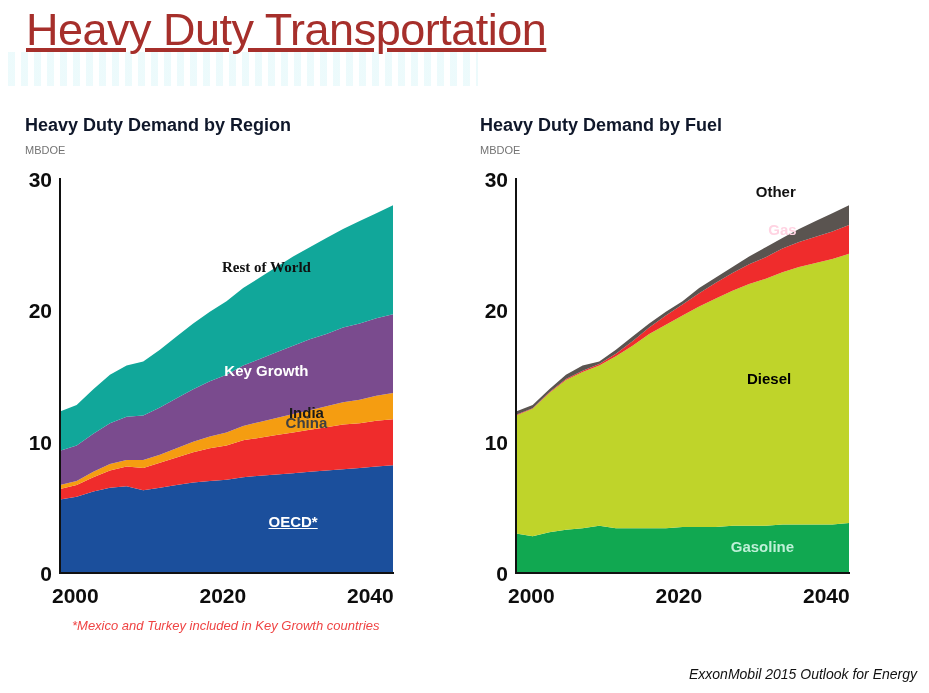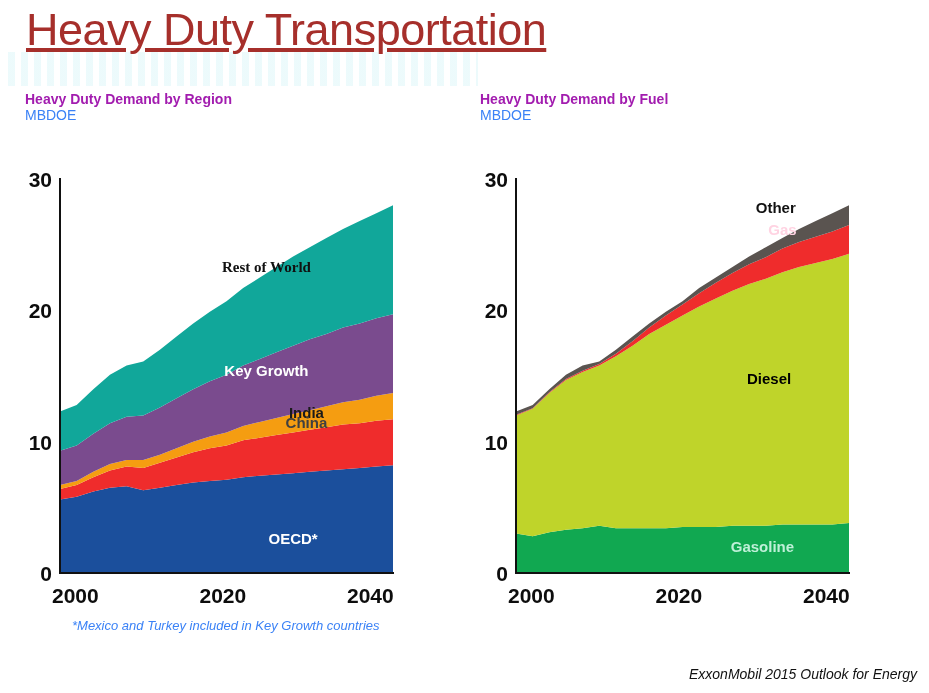--- a/index.html
+++ b/index.html
@@ -34,26 +34,26 @@
     background:
       repeating-linear-gradient(90deg,
         rgba(120,220,230,.85) 0px, rgba(120,220,230,.85) 7px,
         rgba(255,255,255,0) 7px, rgba(255,255,255,0) 13px);
     pointer-events:none;
   }
 
   
   .panel-head{position:absolute;}
   .panel-head .ph-title{
-    font-size:14px;font-weight:bold;color:#a21caf;
-    white-space:nowrap;line-height:1;
+    font-size:18px;font-weight:bold;color:#0f172a;
+    white-space:nowrap;line-height:1;margin-top:24px;
   }
   .panel-head .ph-units{
-    font-size:14px;font-weight:400;color:#3b82f6;
-    margin-top:2px;line-height:1;
+    font-size:11px;font-weight:400;color:#737373;
+    margin-top:11px;line-height:1;
   }
   #head-left{left:25px; top:92px;}
   #head-right{left:480px; top:92px;}
 
   
   .chart{position:absolute;}
   #chart-left{left:0px;  top:165px; width:440px; height:410px;}
   #chart-right{left:456px; top:165px; width:440px; height:410px;}
 
   .plot{
@@ -89,21 +89,21 @@
   .series-label{
     position:absolute;
     font-size:15px;font-weight:bold;
     white-space:nowrap;line-height:1;
     pointer-events:none;
   }
 
   
   .footnote{
     position:absolute;left:72px;top:618px;
-    font-size:13px;font-style:italic;color:#3b82f6;
+    font-size:13px;font-style:italic;color:#ef4444;
     white-space:nowrap;
   }
   .logo{
     position:absolute;left:22px;top:644px;
     font-size:24px;font-weight:bold;color:#d6181f;
     letter-spacing:-0.7px;line-height:1;
     white-space:nowrap;
   }
   .logo .xbar{
     position:absolute;left:26px;top:14px;
@@ -156,21 +156,21 @@
     <div id="xticks-region">
         <div class="xtick" style="top: 420px; left: 52px;">2000</div>
         <div class="xtick" style="top: 420px; left: 199.5px;">2020</div>
         <div class="xtick" style="top: 420px; left: 347px;">2040</div>
       </div>
     <div id="labels-region">
         <div class="series-label" style="color: rgb(17, 17, 17); left: 266.46px; top: 95.3067px; transform: translateX(-50%); font-family: Liberation Serif, serif;">Rest of World</div>
         <div class="series-label" style="color: rgb(255, 255, 255); left: 266.46px; top: 197.747px; transform: translateX(-50%);">Key Growth</div>
         <div class="series-label" style="color: rgb(26, 26, 26); left: 306.42px; top: 239.773px; transform: translateX(-50%);">India</div>
         <div class="series-label" style="color: #404040; left: 306.42px; top: 250px; transform: translateX(-50%);">China</div>
-        <div class="series-label" style="color: rgb(255, 255, 255); left: 293.1px; top: 366px; transform: translateX(-50%);">OECD*</div>
+        <div class="series-label" style="color: rgb(255, 255, 255); left: 293.1px; top: 349px; transform: translateX(-50%); text-decoration: underline;">OECD*</div>
       </div>
   </div>
 
   <div class="chart" id="chart-right">
     <div class="plot">
       <svg class="areas" id="svg-fuel" viewBox="0 0 333 394" preserveAspectRatio="none">
           <path d="M 0.00 394.00 L 0.00 354.60 L 16.65 357.23 L 33.30 353.29 L 49.95 350.66 L 66.60 349.35 L 83.25 346.72 L 99.90 349.35 L 116.55 349.35 L 133.20 349.35 L 149.85 349.35 L 166.50 348.03 L 183.15 348.03 L 199.80 348.03 L 216.45 346.72 L 233.10 346.72 L 249.75 346.72 L 266.40 345.41 L 283.05 345.41 L 299.70 345.41 L 316.35 345.41 L 333.00 344.09 L 333.00 394.00 L 316.35 394.00 L 299.70 394.00 L 283.05 394.00 L 266.40 394.00 L 249.75 394.00 L 233.10 394.00 L 216.45 394.00 L 199.80 394.00 L 183.15 394.00 L 166.50 394.00 L 149.85 394.00 L 133.20 394.00 L 116.55 394.00 L 99.90 394.00 L 83.25 394.00 L 66.60 394.00 L 49.95 394.00 L 33.30 394.00 L 16.65 394.00 L 0.00 394.00 Z" fill="#11a851"></path>
           <path d="M 0.00 354.60 L 0.00 236.40 L 16.65 229.83 L 33.30 214.07 L 49.95 200.94 L 66.60 193.06 L 83.25 186.49 L 99.90 177.30 L 116.55 166.79 L 133.20 154.97 L 149.85 145.78 L 166.50 136.59 L 183.15 127.39 L 199.80 119.51 L 216.45 111.63 L 233.10 105.07 L 249.75 99.81 L 266.40 93.25 L 283.05 87.99 L 299.70 84.05 L 316.35 80.11 L 333.00 74.86 L 333.00 344.09 L 316.35 345.41 L 299.70 345.41 L 283.05 345.41 L 266.40 345.41 L 249.75 346.72 L 233.10 346.72 L 216.45 346.72 L 199.80 348.03 L 183.15 348.03 L 166.50 348.03 L 149.85 349.35 L 133.20 349.35 L 116.55 349.35 L 99.90 349.35 L 83.25 346.72 L 66.60 349.35 L 49.95 350.66 L 33.30 353.29 L 16.65 357.23 L 0.00 354.60 Z" fill="#bfd42a"></path>
           <path d="M 0.00 236.40 L 0.00 235.74 L 16.65 229.18 L 33.30 213.29 L 49.95 199.89 L 66.60 191.75 L 83.25 184.92 L 99.90 174.67 L 116.55 162.20 L 133.20 148.41 L 149.85 136.59 L 166.50 125.42 L 183.15 114.26 L 199.80 103.75 L 216.45 93.90 L 233.10 85.37 L 249.75 78.14 L 266.40 69.61 L 283.05 63.04 L 299.70 57.79 L 316.35 52.53 L 333.00 45.97 L 333.00 74.86 L 316.35 80.11 L 299.70 84.05 L 283.05 87.99 L 266.40 93.25 L 249.75 99.81 L 233.10 105.07 L 216.45 111.63 L 199.80 119.51 L 183.15 127.39 L 166.50 136.59 L 149.85 145.78 L 133.20 154.97 L 116.55 166.79 L 99.90 177.30 L 83.25 186.49 L 66.60 193.06 L 49.95 200.94 L 33.30 214.07 L 16.65 229.83 L 0.00 236.40 Z" fill="#ef2c2c"></path>
           <path d="M 0.00 235.74 L 0.00 232.46 L 16.65 225.89 L 33.30 210.13 L 49.95 195.69 L 66.60 186.49 L 83.25 182.55 L 99.90 170.73 L 116.55 157.60 L 133.20 144.47 L 149.85 132.65 L 166.50 122.14 L 183.15 109.01 L 199.80 98.50 L 216.45 87.99 L 233.10 77.49 L 249.75 68.29 L 266.40 59.10 L 283.05 49.91 L 299.70 42.03 L 316.35 34.15 L 333.00 26.27 L 333.00 45.97 L 316.35 52.53 L 299.70 57.79 L 283.05 63.04 L 266.40 69.61 L 249.75 78.14 L 233.10 85.37 L 216.45 93.90 L 199.80 103.75 L 183.15 114.26 L 166.50 125.42 L 149.85 136.59 L 133.20 148.41 L 116.55 162.20 L 99.90 174.67 L 83.25 184.92 L 66.60 191.75 L 49.95 199.89 L 33.30 213.29 L 16.65 229.18 L 0.00 235.74 Z" fill="#5a5450"></path>
@@ -183,21 +183,21 @@
         <div class="ytick" style="left: 0px; top: 266.667px;">10</div>
         <div class="ytick" style="left: 0px; top: 135.333px;">20</div>
         <div class="ytick" style="left: 0px; top: 4px;">30</div>
       </div>
     <div id="xticks-fuel">
         <div class="xtick" style="top: 420px; left: 52px;">2000</div>
         <div class="xtick" style="top: 420px; left: 199.5px;">2020</div>
         <div class="xtick" style="top: 420px; left: 347px;">2040</div>
       </div>
     <div id="labels-fuel">
-        <div class="series-label" style="color: rgb(17, 17, 17); left: 319.74px; top: 19.1333px; transform: translateX(-50%); margin-top: 16px;">Other</div>
+        <div class="series-label" style="color: rgb(17, 17, 17); left: 319.74px; top: 19.1333px; transform: translateX(-50%);">Other</div>
         <div class="series-label" style="color: rgb(255, 211, 226); left: 326.4px; top: 57.22px; transform: translateX(-50%);">Gas</div>
         <div class="series-label" style="color: #000000; left: 313.08px; top: 205.627px; transform: translateX(-50%);">Diesel</div>
         <div class="series-label" style="color: rgb(191, 240, 216); left: 306.42px; top: 373.733px; transform: translateX(-50%);">Gasoline</div>
       </div>
   </div>
 
   <div class="footnote">*Mexico and Turkey included in Key Growth countries</div>
 
 
   <div class="source">ExxonMobil 2015 Outlook for Energy</div>

